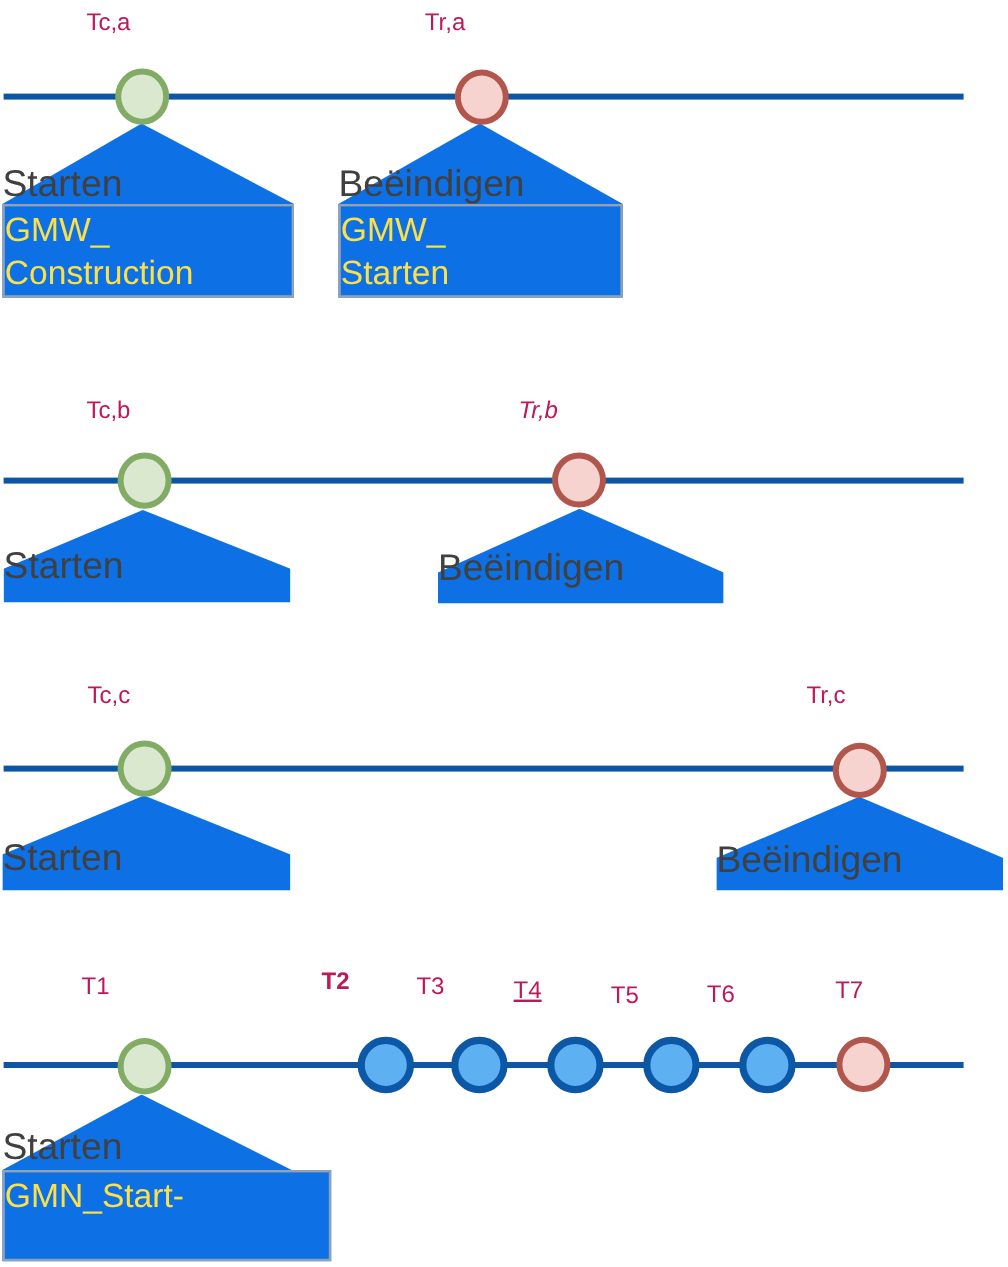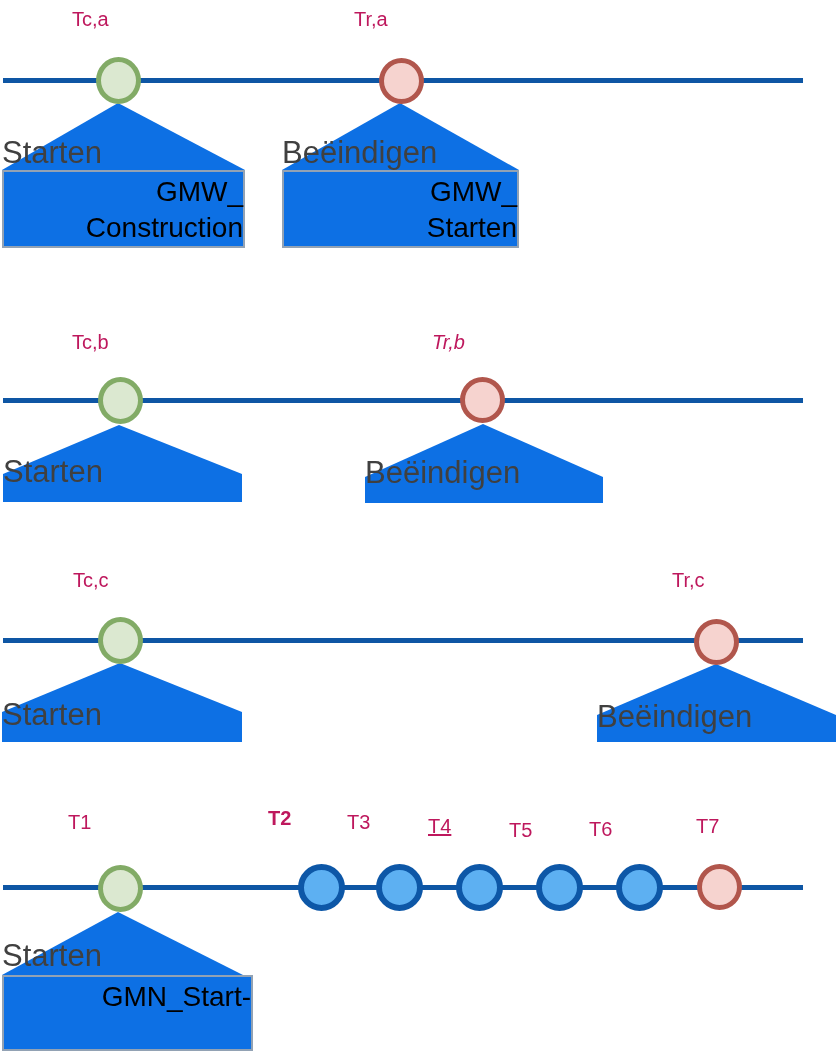--- a/index.html
+++ b/index.html
@@ -10,21 +10,21 @@
   .tline{position:absolute;left:3px;width:800px;height:5px;background:#0e56a4;}
   .tlabel{position:absolute;width:100px;font-size:20px;color:#be185d;white-space:nowrap;}
   .circle{position:absolute;border-radius:50%;box-sizing:border-box;}
   .c-green{width:45px;height:47px;background:#dbe8d0;border:5px solid #82ab66;}
   .c-red{width:45px;height:46px;background:#f6d3cf;border:5px solid #b1564c;}
   .c-blue{width:47px;height:47px;background:#5db0f2;border:6px solid #0d57a7;}
   svg.shape{position:absolute;display:block;}
   svg.shape polygon{fill:#0d70e4;}
   .flag-label{position:absolute;color:#404040;font-size:31px;line-height:34px;text-align:left;white-space:nowrap;}
   .box{position:absolute;background:#0d70e4;border:2px solid #92a2b4;box-sizing:border-box;
-       color:#000000;font-size:28px;line-height:36px;text-align:right;padding-top:2px;}
+       color:#fde047;font-size:28px;line-height:36px;text-align:left;padding-top:2px;}
 </style>
 </head>
 <body>
 
 <div id="stage">
 
   <div class="tline" style="top:78px;"></div>
 
   <div class="tlabel" style="left:72px;top:8px;">Tc,a</div>
   <div class="tlabel" style="left:354px;top:8px;">Tr,a</div>
@@ -95,21 +95,21 @@
   <div class="tlabel" style="left:428px;top:815px;text-decoration:underline;">T4</div>
   <div class="tlabel" style="left:509px;top:819px;">T5</div>
   <div class="tlabel" style="left:589px;top:818px;">T6</div>
   <div class="tlabel" style="left:696px;top:815px;">T7</div>
 
   <svg class="shape" style="left:2px;top:912px;" width="241" height="63">
       <polygon points="116,0 241,63 0,63"></polygon>
     </svg>
   <div class="flag-label" style="left:2px;top:939px;width:241px;">Starten</div>
 
-  <div class="box" style="left:2px;top:975px;width:251px;height:76px;">
+  <div class="box" style="left:2px;top:975px;width:274px;height:76px;">
     <div>GMN_Start-</div>
   </div>
 
   <div class="circle c-green" style="left:98px;top:865px;"></div>
   <div class="circle c-blue" style="left:298px;top:864px;"></div>
   <div class="circle c-blue" style="left:376px;top:864px;"></div>
   <div class="circle c-blue" style="left:456px;top:864px;"></div>
   <div class="circle c-blue" style="left:536px;top:864px;"></div>
   <div class="circle c-blue" style="left:616px;top:864px;"></div>
   <div class="circle c-red" style="left:697px;top:864px;"></div>

